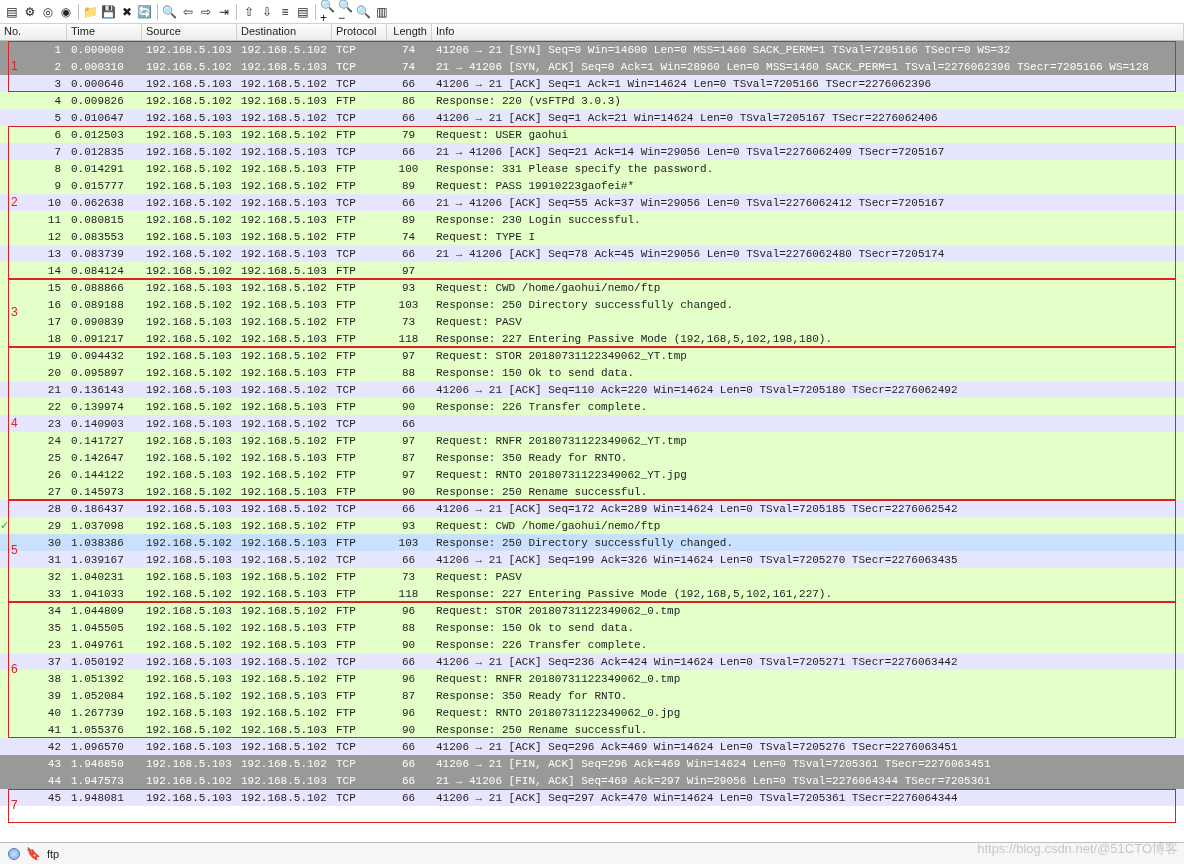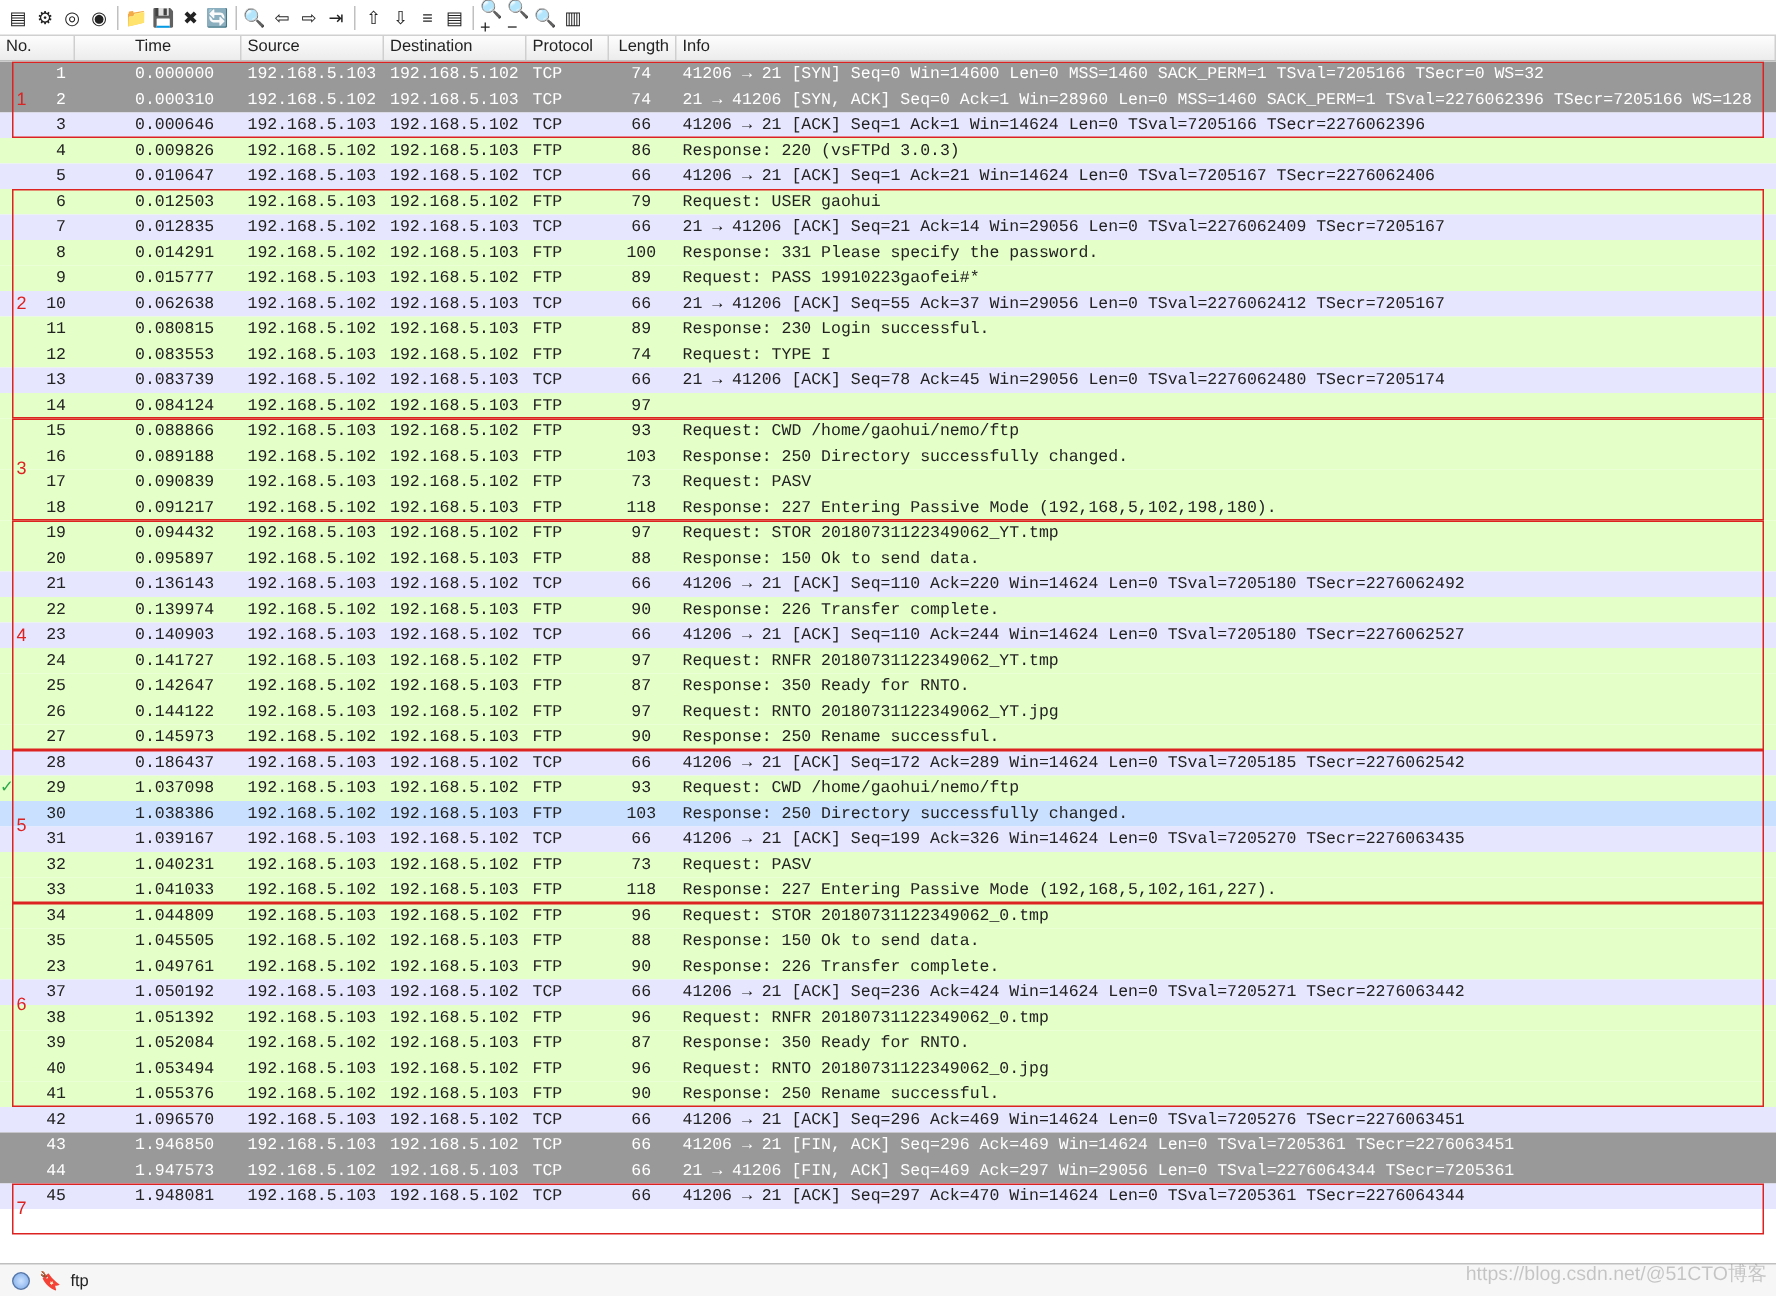--- a/index.html
+++ b/index.html
@@ -2,22 +2,22 @@
 <html><head>
 <meta charset="utf-8">
 <style>
   * { box-sizing: border-box; margin: 0; padding: 0; }
   body { background: #fff; font-family: "Microsoft YaHei", "Segoe UI", Tahoma, sans-serif; font-size: 11px; color: #222; width: 1184px; height: 864px; overflow: hidden; position: relative; }
   .toolbar { height: 24px; display: flex; align-items: center; padding: 2px 4px; gap: 2px; border-bottom: 1px solid #d0d0d0; }
   .toolbar .ico { width: 16px; height: 16px; display: flex; align-items: center; justify-content: center; font-size: 12px; line-height: 1; cursor: pointer; }
   .toolbar .sep { width: 1px; height: 16px; background: #c0c0c0; margin: 0 2px; }
   .headers { display: flex; height: 17px; background: linear-gradient(#fdfdfd,#ececec); border-bottom: 1px solid #bfbfbf; font-size: 11px; }
   .headers > div { border-right: 1px solid #cfcfcf; padding: 1px 4px; overflow: hidden; white-space: nowrap; }
-  .col-no   { width: 50px; text-align: left; }
-  .col-time { width: 75px; margin-left: 36px; }
+  .col-no   { width: 67px; text-align: left; }
+  .col-time { width: 75px; }
   .col-src  { width: 95px; }
   .col-dst  { width: 95px; }
   .col-prot { width: 55px; }
   .col-len  { width: 45px; text-align: right; }
   .col-info { flex: 1; }
   .packet-area { position: relative; height: 797px; overflow: hidden; }
   .group-box { position: absolute; left: 8px; right: 8px; border: 1px solid #d22; pointer-events: none; }
   .group-label { position: absolute; left: 11px; color: #d22; font-size: 12px; pointer-events: none; }
   .row { display: flex; height: 17px; align-items: center; font-family: Consolas, "Courier New", monospace; font-size: 11px; white-space: nowrap; }
   .row > div { padding: 0 4px; overflow: hidden; }
@@ -271,21 +271,20 @@
       <div class="col-len">90</div>
       <div class="col-info">Response: 226 Transfer complete.</div>
     </div>
     <div class="row tcp-row">
       <div class="col-no">23</div>
       <div class="col-time">0.140903</div>
       <div class="col-src">192.168.5.103</div>
       <div class="col-dst">192.168.5.102</div>
       <div class="col-prot">TCP</div>
       <div class="col-len">66</div>
-      <div class="col-info">41206 → 21 [ACK] Seq=110 Ack=244 Win=14624 Len=0 TSval=7205180 TSecr=2276062527</div>
     </div>
     <div class="row ftp-row">
       <div class="col-no">24</div>
       <div class="col-time">0.141727</div>
       <div class="col-src">192.168.5.103</div>
       <div class="col-dst">192.168.5.102</div>
       <div class="col-prot">FTP</div>
       <div class="col-len">97</div>
       <div class="col-info">Request: RNFR 20180731122349062_YT.tmp</div>
     </div>
@@ -419,21 +418,21 @@
       <div class="col-no">39</div>
       <div class="col-time">1.052084</div>
       <div class="col-src">192.168.5.102</div>
       <div class="col-dst">192.168.5.103</div>
       <div class="col-prot">FTP</div>
       <div class="col-len">87</div>
       <div class="col-info">Response: 350 Ready for RNTO.</div>
     </div>
     <div class="row ftp-row">
       <div class="col-no">40</div>
-      <div class="col-time">1.053494</div>
+      <div class="col-time">1.267739</div>
       <div class="col-src">192.168.5.103</div>
       <div class="col-dst">192.168.5.102</div>
       <div class="col-prot">FTP</div>
       <div class="col-len">96</div>
       <div class="col-info">Request: RNTO 20180731122349062_0.jpg</div>
     </div>
     <div class="row ftp-row">
       <div class="col-no">41</div>
       <div class="col-time">1.055376</div>
       <div class="col-src">192.168.5.102</div>

